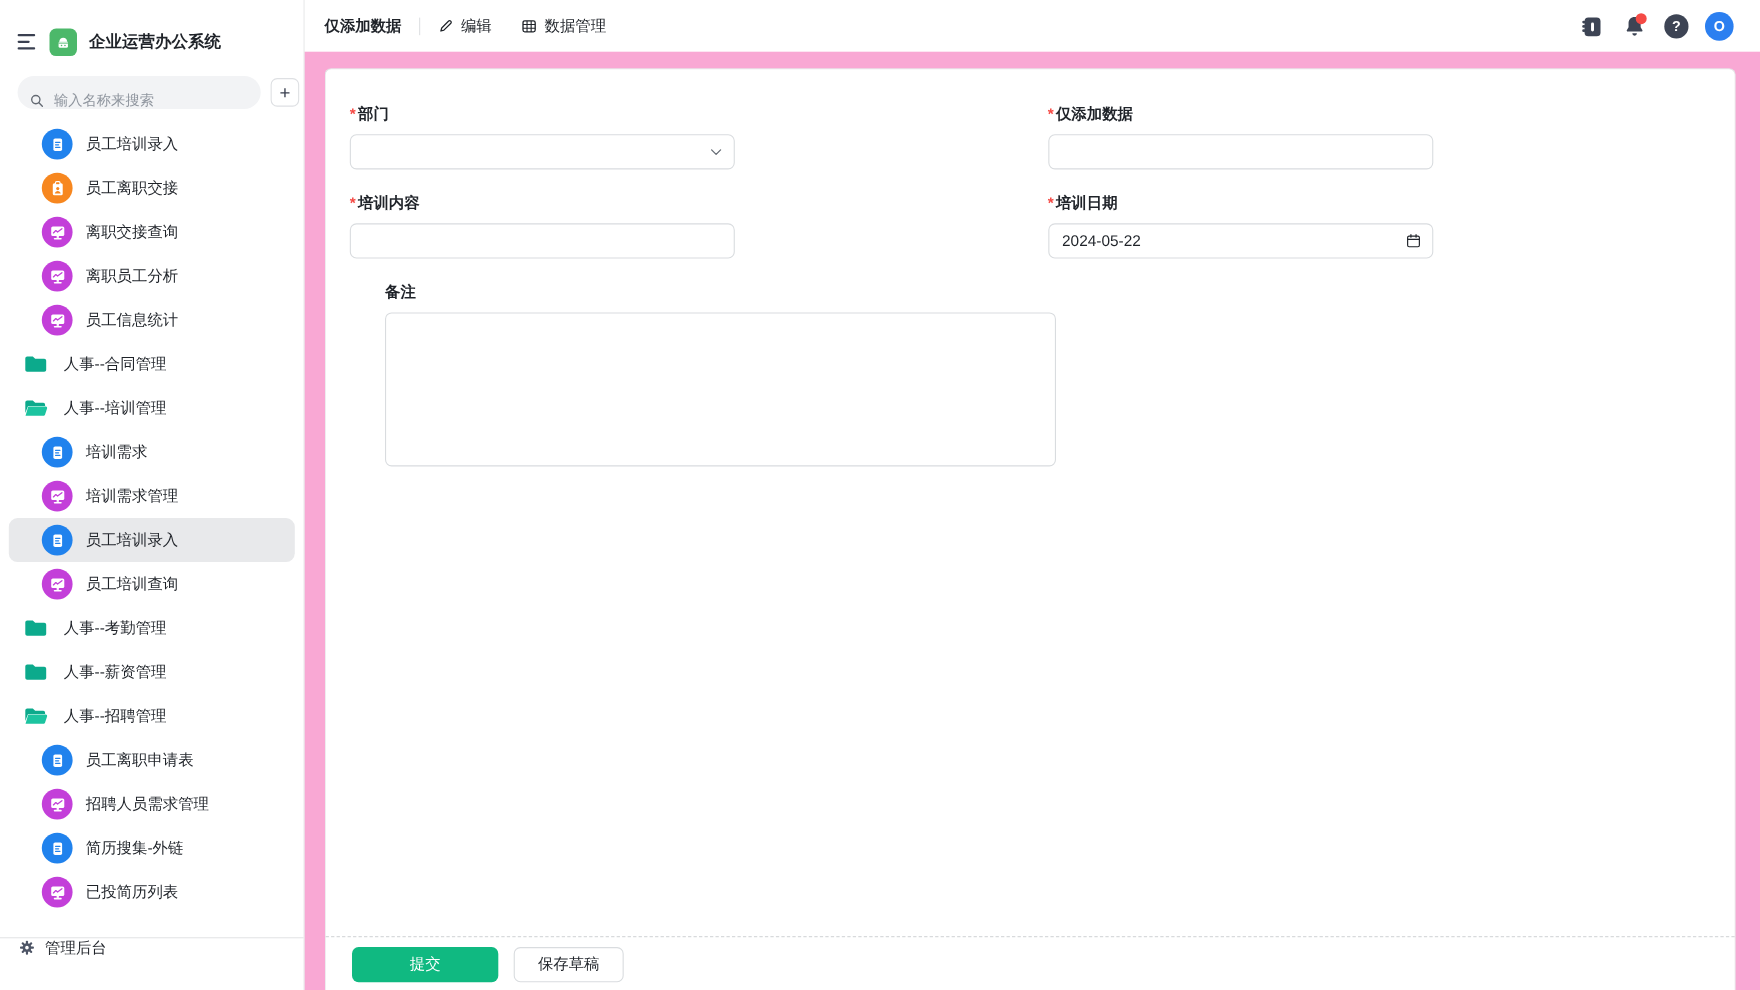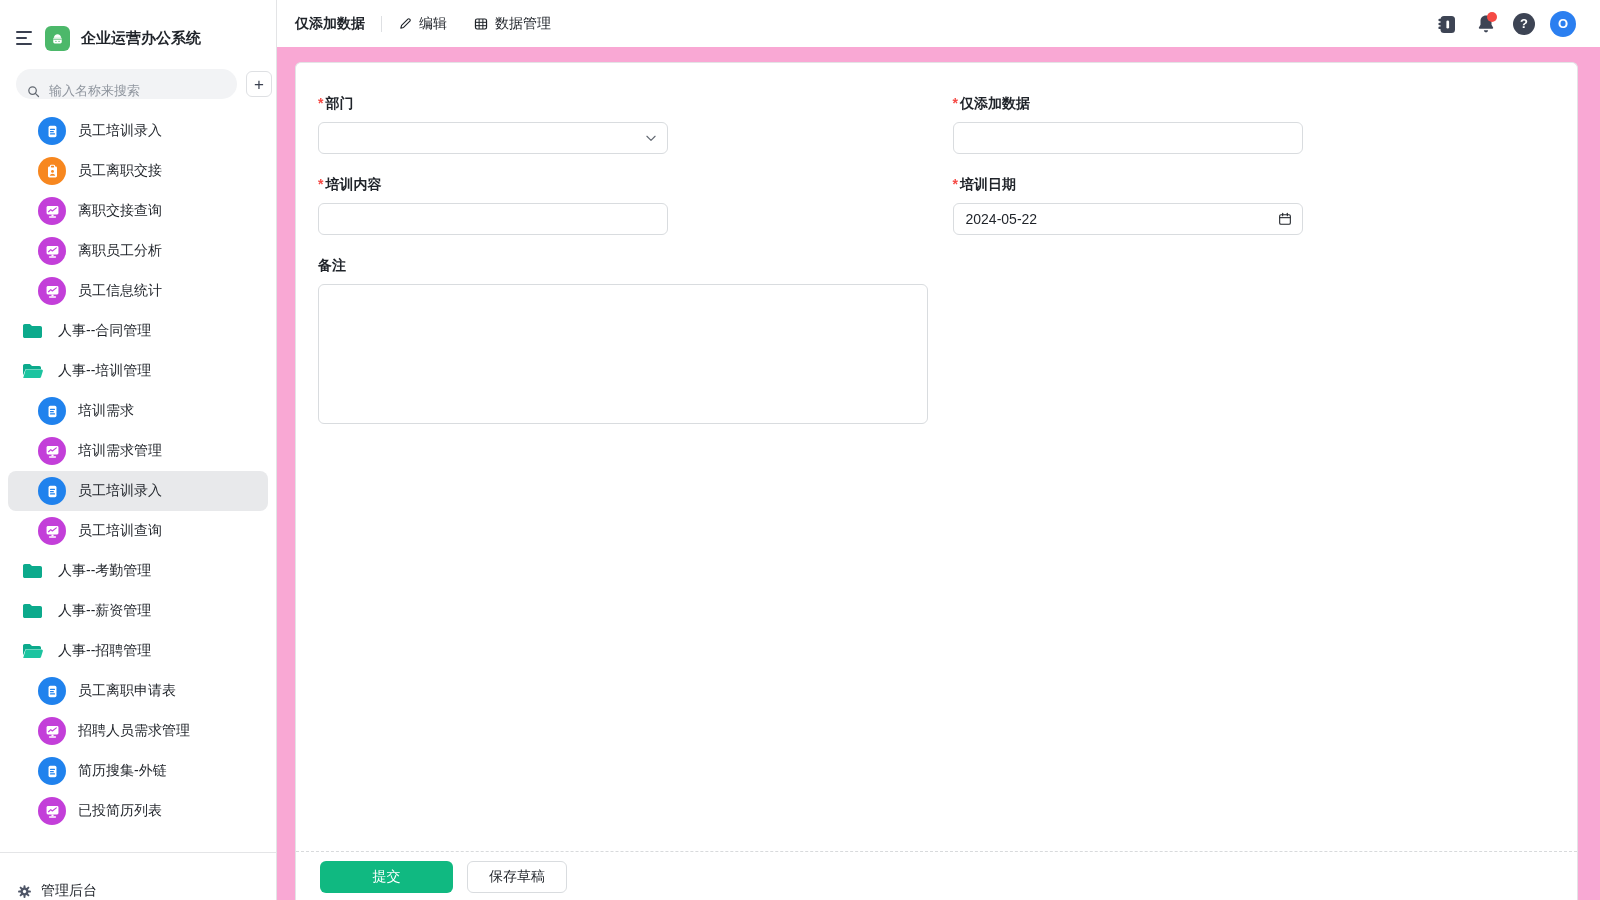--- a/index.html
+++ b/index.html
@@ -25,21 +25,21 @@
   .sb-list { flex:1; overflow:hidden; padding:2px 8px 0; }
   .sb-row { height:40px; display:flex; align-items:center; border-radius:8px; cursor:pointer; }
   .sb-row.folder { padding-left:12px; gap:14px; }
   .sb-row.leaf { padding-left:30px; gap:12px; }
   .sb-row.selected { background:#e8e9eb; }
   .sb-label { font-size:14px; white-space:nowrap; }
   .ci { width:28px; height:28px; border-radius:50%; display:inline-flex; align-items:center; justify-content:center; flex:none; }
   .ci svg { width:19px; height:19px; }
   .fi { width:24px; height:24px; display:inline-flex; flex:none; }
   .fi svg { width:24px; height:24px; }
-  .sb-footer { border-top:1px solid #e4e5e7; height:48px; display:flex; align-items:flex-end; gap:8px; padding:0 16px; cursor:pointer; flex:none; }
+  .sb-footer { border-top:1px solid #e4e5e7; height:48px; display:flex; align-items:flex-start; gap:8px; padding:0 16px; cursor:pointer; flex:none; }
   .sb-footer .label { font-size:14px; }
   
   .main { flex:1; display:flex; flex-direction:column; height:100%; min-width:0; }
   .topbar { height:47px; background:#fff; display:flex; align-items:center; padding:0 24px 0 18px; flex:none; }
   .tb-mode { font-size:14px; font-weight:700; cursor:pointer; }
   .tb-divider { width:1px; height:16px; background:#dee0e3; margin:0 16px; }
   .tb-btn { display:flex; align-items:center; gap:6px; background:none; border:none; font-size:14px; color:#1f2329; cursor:pointer; padding:0; font-family:inherit; }
   .tb-btn + .tb-btn { margin-left:26px; }
   .tb-right { margin-left:auto; display:flex; align-items:center; gap:15px; }
   .tb-icon { display:inline-flex; cursor:pointer; position:relative; }
@@ -48,21 +48,21 @@
   .content { flex:1; background:#f9a8d4; padding:15px 22px 0 18px; display:flex; min-height:0; }
   .card { flex:1; background:#fff; border:1px solid #e3e4e6; border-bottom:none; border-radius:6px 6px 0 0; display:flex; flex-direction:column; min-height:0; }
   .form-area { flex:1; padding:30px 22px 0; overflow:hidden; }
   .form-grid { display:grid; grid-template-columns:1fr 1fr; column-gap:32px; row-gap:20px; }
   .field-label { font-size:14px; font-weight:700; margin-bottom:9px; height:20px; line-height:20px; }
   .star { color:#f54a45; margin-right:2px; }
   .control { width:350px; height:32px; border:1px solid #d9dcdf; border-radius:6px; font-size:14px; padding:0 12px; outline:none; background:#fff; color:#1f2329; font-family:inherit; }
   .sel-wrap { position:relative; width:350px; }
   .sel-wrap .control { width:100%; cursor:pointer; padding-right:32px; }
   .icon-right { position:absolute; right:10px; top:50%; transform:translateY(-50%); display:flex; }
-  .remark-block { grid-column:1 / -1; }
+  .remark-block { grid-column:1 / -1;margin-left:32px; }
   .control-area { width:610px; max-width:100%; height:140px; border:1px solid #d9dcdf; border-radius:6px; padding:8px 12px; font-size:14px; resize:none; outline:none; font-family:inherit; color:#1f2329; background:#fff; }
   .card-footer { border-top:1px dashed #d8dadc; padding:9px 24px 0; display:flex; align-items:flex-start; gap:14px; height:49px; flex:none; }
   .btn-submit { width:133px; height:32px; background:#10b981; color:#fff; border:none; border-radius:6px; font-size:14px; cursor:pointer; font-family:inherit; }
   .btn-draft { width:100px; height:32px; background:#fff; color:#1f2329; border:1px solid #d9dcdf; border-radius:6px; font-size:14px; cursor:pointer; font-family:inherit; }
   .badge-dot { position:absolute; top:-2px; right:-2px; width:9px; height:9px; border-radius:50%; background:#f54a45; }
 </style>
 </head>
 <body>
 
 <div class="sidebar">

